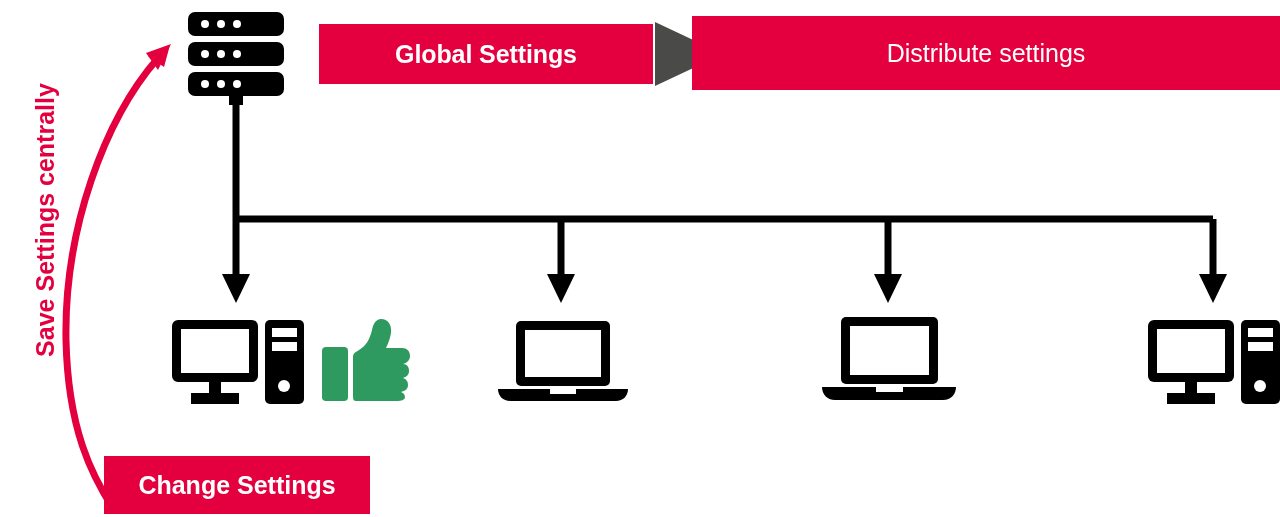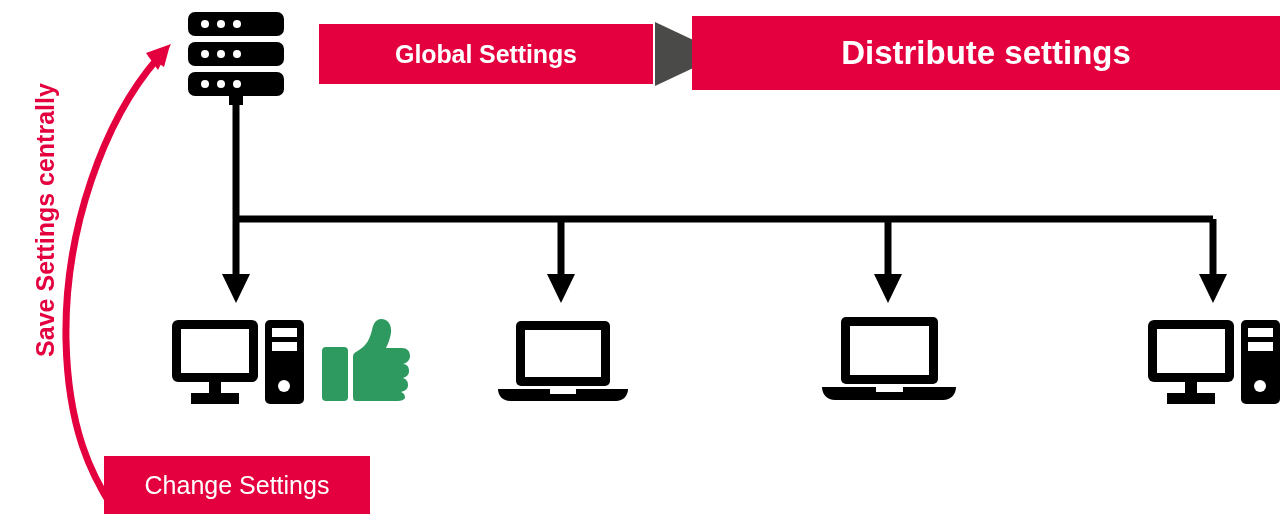--- a/index.html
+++ b/index.html
@@ -38,32 +38,32 @@
     height: 60px;
     font-size: 25px;
     font-weight: bold;
     letter-spacing: -0.1px;
   }
   #banner-distribute {
     left: 692px;
     top: 16px;
     width: 588px;
     height: 74px;
-    font-size: 33px;
-    font-weight: bold;
+    font-size: 25px;
+    font-weight: normal;
     line-height: 1.28;
     text-align: center;
   }
   #banner-change {
     left: 104px;
     top: 456px;
     width: 266px;
     height: 58px;
     font-size: 25px;
-    font-weight: normal;
+    font-weight: bold;
   }
   .banner-text { display: block; }
 
   
   #arrow-triangle {
     left: 655px;
     top: 22px;
     width: 0;
     height: 0;
     border-top: 32px solid transparent;

